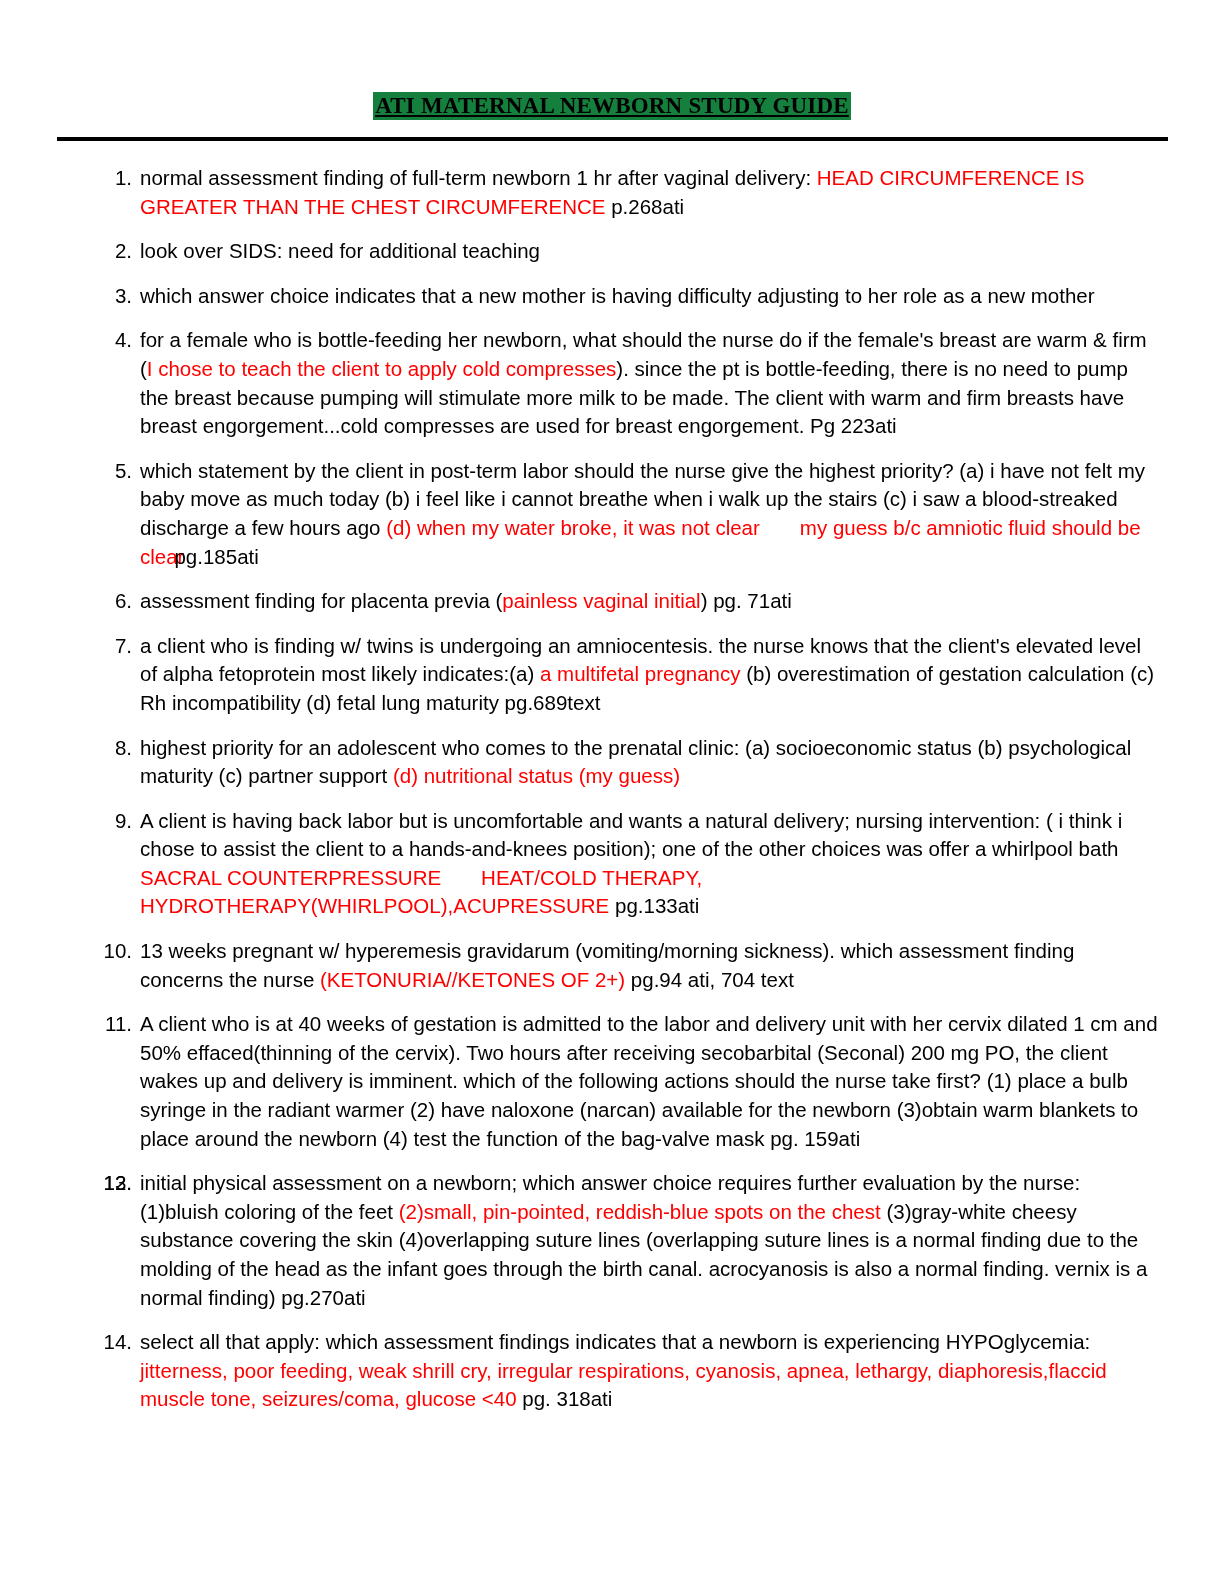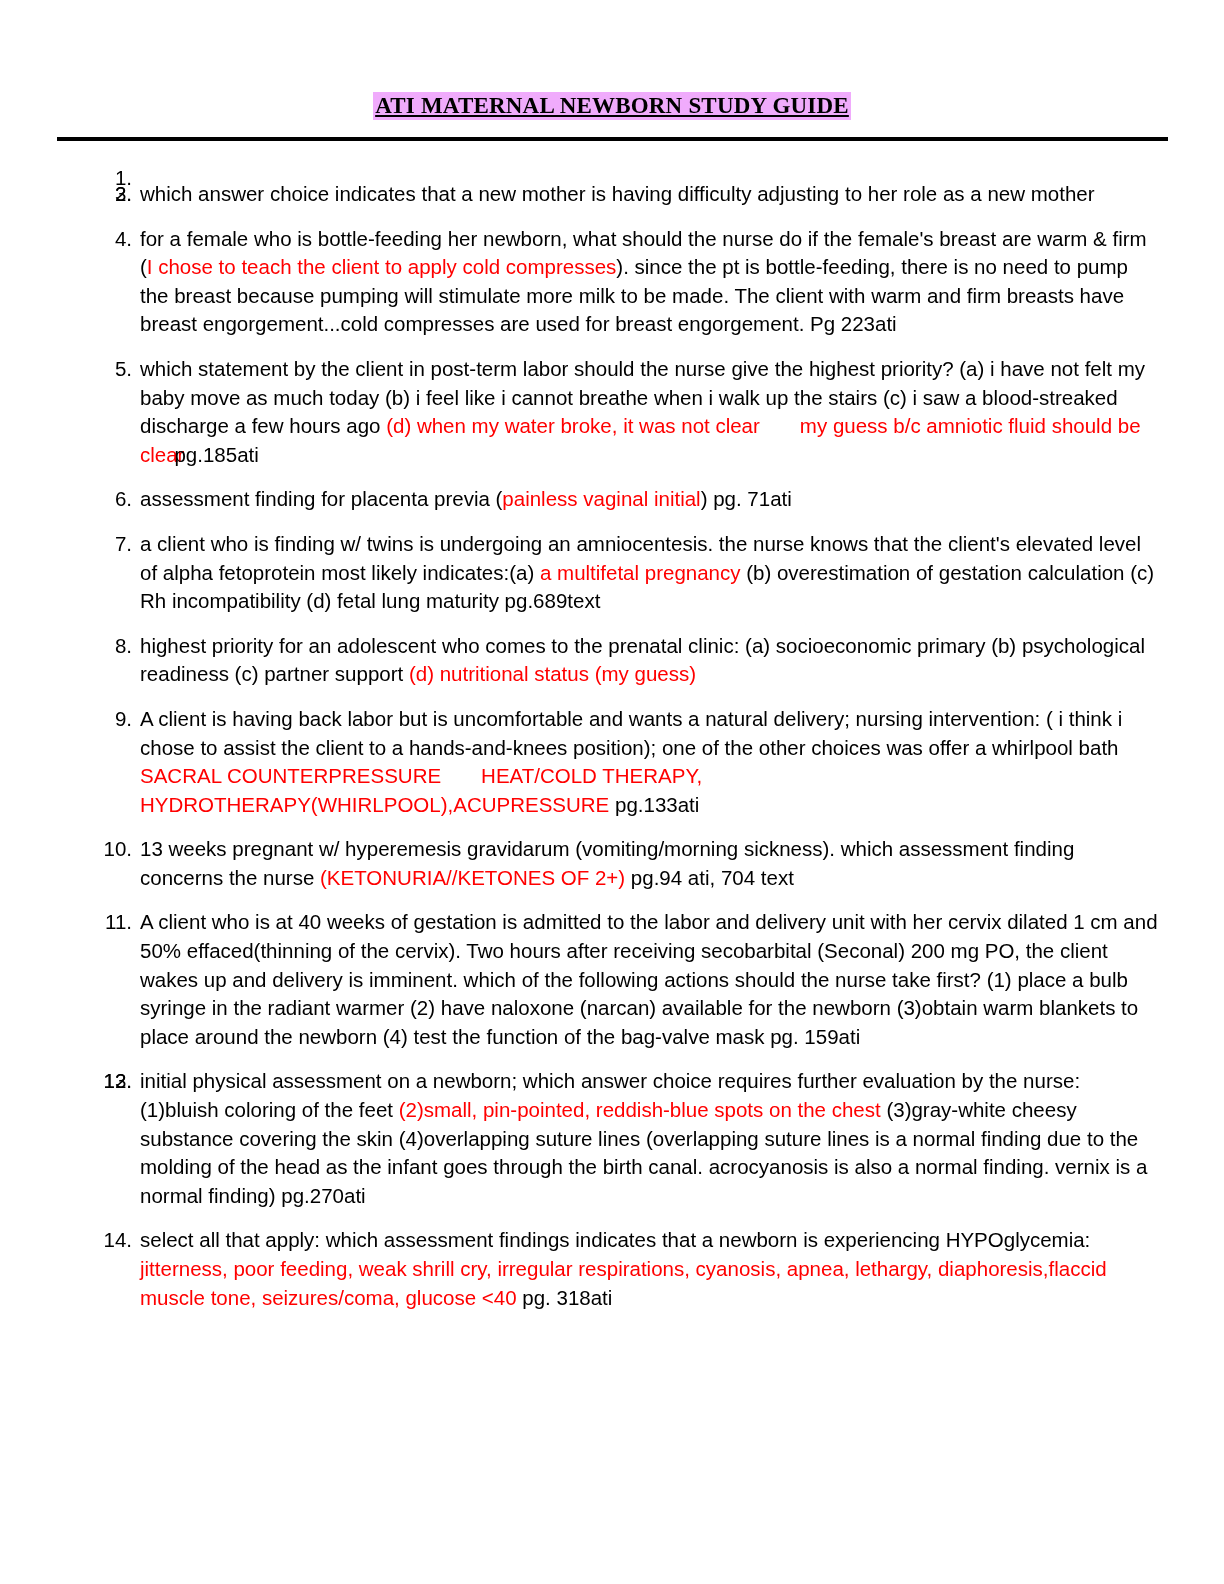--- a/index.html
+++ b/index.html
@@ -30,21 +30,21 @@
     text-align: center;
   }
   .doc-title {
     display: inline-block;
     font-family: "Liberation Serif", serif;
     font-weight: bold;
     font-size: 23px;
     line-height: 28px;
     letter-spacing: 0.2px;
     color: #000000;
-    background: #f0abfc;
+    background: #15803d;
     text-decoration: underline;
     text-underline-offset: 2px;
     padding: 0 2px;
     white-space: nowrap;
   }
   .rule {
     position: absolute;
     top: 137px;
     left: 57px;
     width: 1111px;
@@ -102,23 +102,25 @@
 
   <div class="title-wrap">
     <span class="doc-title">ATI MATERNAL NEWBORN STUDY GUIDE</span>
   </div>
 
   <div class="rule"></div>
 
   <ol class="list" id="item-list">
       <li class="item">
         <span class="num">1.</span>
+        <span class="txt"><span>normal assessment finding of full-term newborn 1 hr after vaginal delivery: </span><span class="red">HEAD CIRCUMFERENCE IS GREATER THAN THE CHEST CIRCUMFERENCE</span><span> p.268ati</span></span>
       </li>
       <li class="item">
         <span class="num">2.</span>
+        <span class="txt"><span>look over SIDS: need for additional teaching</span></span>
       </li>
       <li class="item">
         <span class="num">3.</span>
         <span class="txt"><span>which answer choice indicates that a new mother is having difficulty adjusting to her role as a new mother</span></span>
       </li>
       <li class="item">
         <span class="num">4.</span>
         <span class="txt"><span>for a female who is bottle-feeding her newborn, what should the nurse do if the female's breast are warm &amp; firm (</span><span class="red">I chose to teach the client to apply cold compresses</span><span>). since the pt is bottle-feeding, there is no need to pump the breast because pumping will stimulate more milk to be made. The client with warm and firm breasts have breast engorgement...cold compresses are used for breast engorgement. Pg 223ati</span></span>
       </li>
       <li class="item">
@@ -128,21 +130,21 @@
       <li class="item">
         <span class="num">6.</span>
         <span class="txt"><span>assessment finding for placenta previa (</span><span class="red">painless vaginal initial</span><span>) pg. 71ati</span></span>
       </li>
       <li class="item">
         <span class="num">7.</span>
         <span class="txt"><span>a client who is finding w/ twins is undergoing an amniocentesis. the nurse knows that the client's elevated level of alpha fetoprotein most likely indicates:(a) </span><span class="red">a multifetal pregnancy</span><span> (b) overestimation of gestation calculation (c) Rh incompatibility (d) fetal lung maturity pg.689text</span></span>
       </li>
       <li class="item">
         <span class="num">8.</span>
-        <span class="txt"><span>highest priority for an adolescent who comes to the prenatal clinic: (a) socioeconomic primary (b) psychological readiness (c) partner support </span><span class="red">(d) nutritional status (my guess)</span></span>
+        <span class="txt"><span>highest priority for an adolescent who comes to the prenatal clinic: (a) socioeconomic status (b) psychological maturity (c) partner support </span><span class="red">(d) nutritional status (my guess)</span></span>
       </li>
       <li class="item">
         <span class="num">9.</span>
         <span class="txt"><span>A client is having back labor but is uncomfortable and wants a natural delivery; nursing intervention: ( i think i chose to assist the client to a hands-and-knees position); one of the other choices was offer a whirlpool bath </span><span class="red">SACRAL COUNTERPRESSURE</span><span class="gap-md"></span><span class="red">HEAT/COLD THERAPY, HYDROTHERAPY(WHIRLPOOL),ACUPRESSURE</span><span> pg.133ati</span></span>
       </li>
       <li class="item">
         <span class="num">10.</span>
         <span class="txt"><span>13 weeks pregnant w/ hyperemesis gravidarum (vomiting/morning sickness). which assessment finding concerns the nurse </span><span class="red">(KETONURIA//KETONES OF 2+)</span><span> pg.94 ati, 704 text</span></span>
       </li>
       <li class="item">

